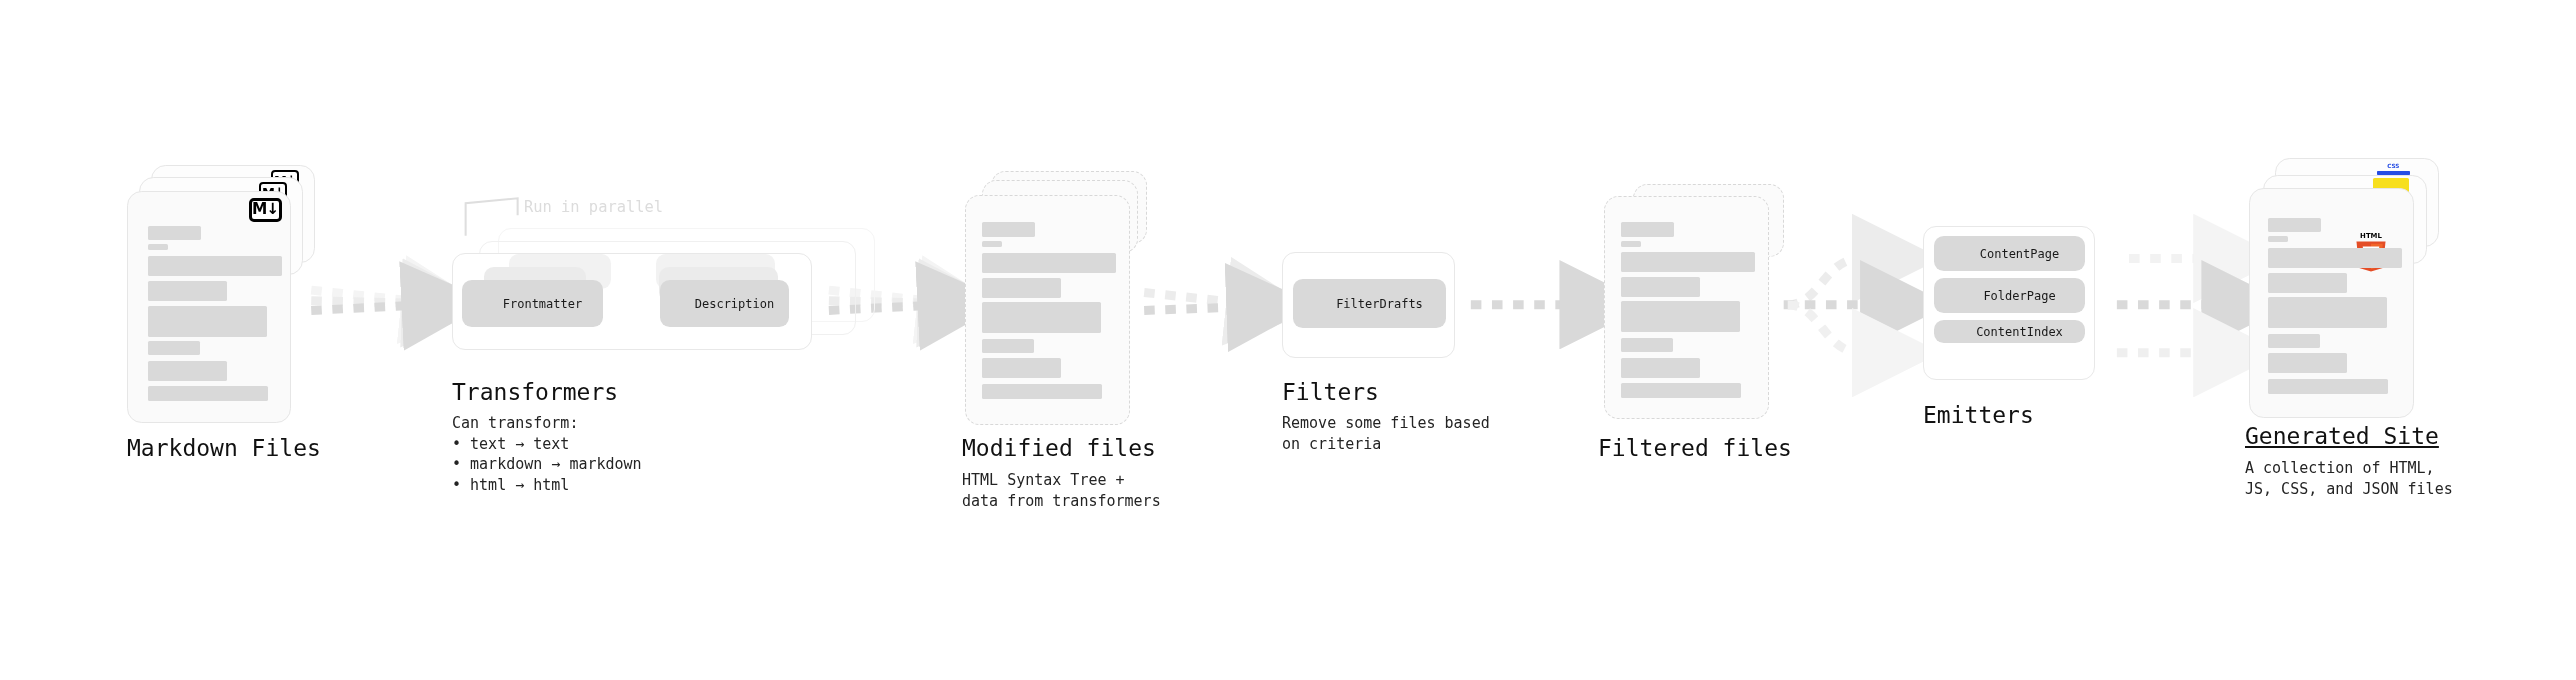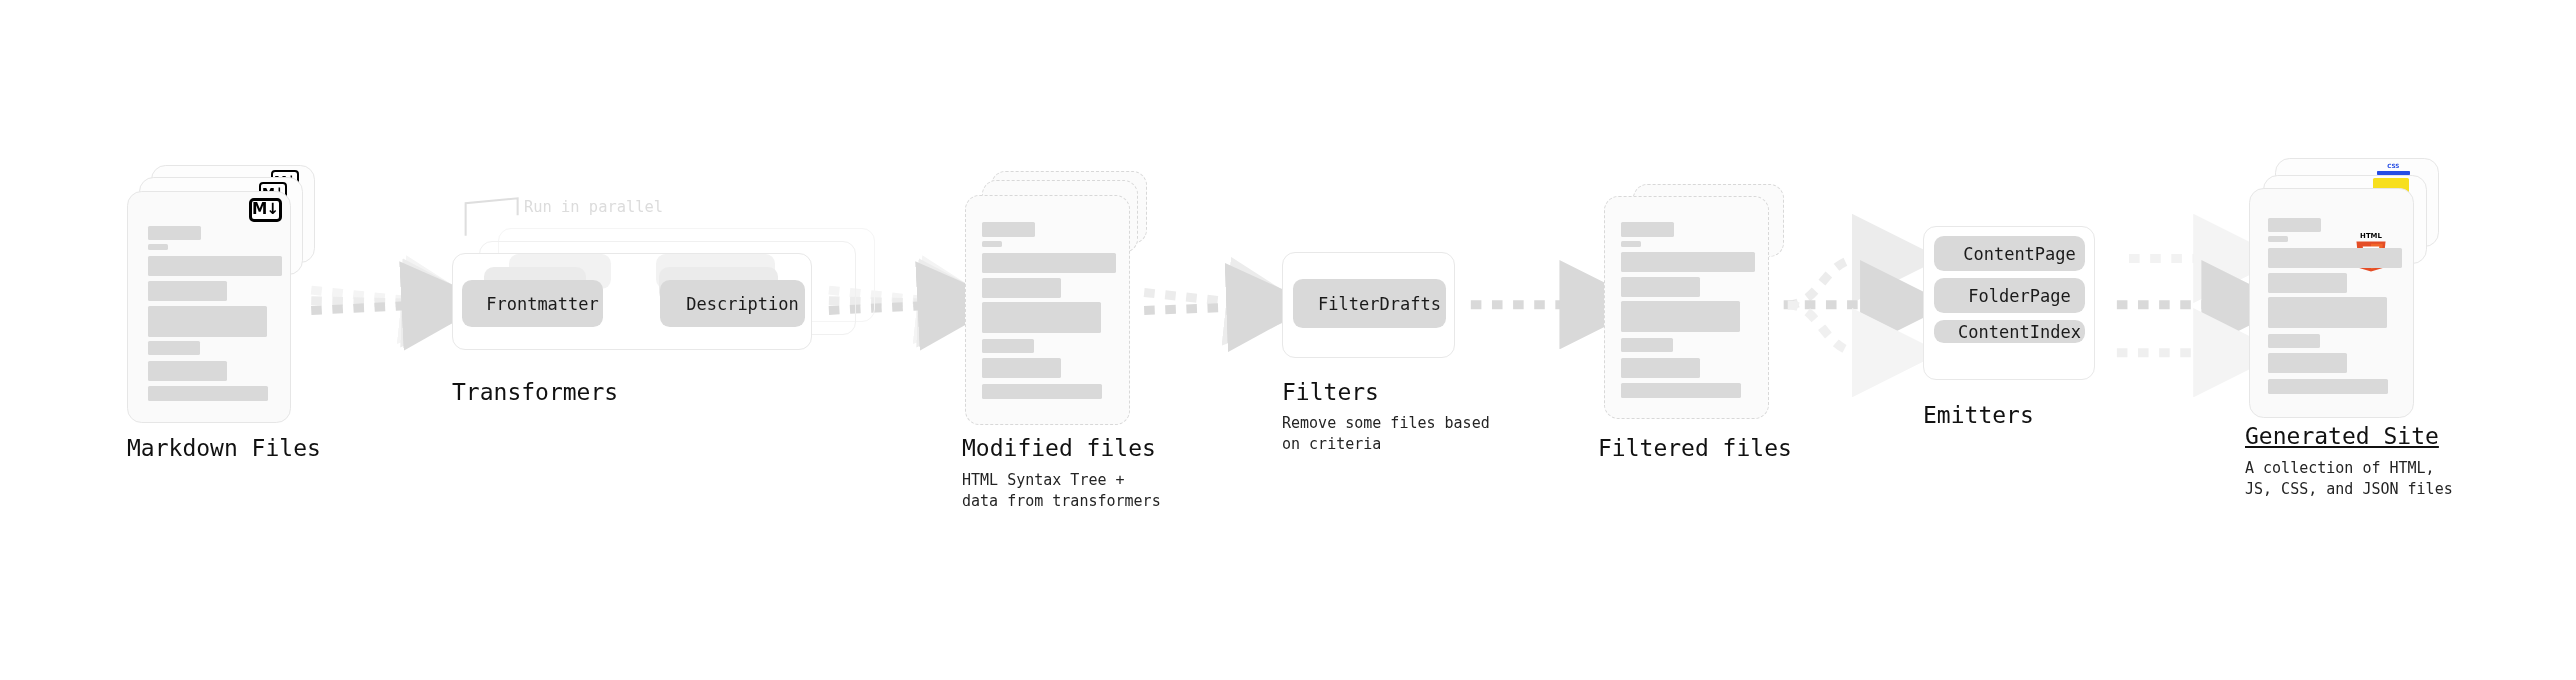--- a/index.html
+++ b/index.html
@@ -79,21 +79,21 @@
     background:#ffffff;
   }
   .group.faded1{ border-color:#f0f0f0; background:transparent;}
   .group.faded2{ border-color:#f5f5f5; background:transparent;}
 
   .pill{
     position:absolute;
     background:#d9d9d9;
     border-radius:9.8px;
     display:flex;align-items:center;justify-content:center;
-    font-size:17px;color:#1a1a1a;
+    font-size:12px;color:#1a1a1a;
     white-space:nowrap;
     padding-left:20px;
   }
   .pill.f1{ background:#ebebeb;}
   .pill.f2{ background:#f2f2f2;}
 
   svg.over{ position:absolute; left:0; top:0; width:2576px; height:681px; pointer-events:none;}
 </style>
 </head>
 <body>
@@ -193,27 +193,31 @@
     <div class="group" style="left:452px;top:253px;width:360px;height:97px;"></div>
 
     <div class="pill f2" style="left:509px;top:254px;width:102px;height:35px;"></div>
     <div class="pill f2" style="left:656px;top:254px;width:119px;height:35px;"></div>
     <div class="pill f1" style="left:484px;top:267px;width:102px;height:35px;"></div>
     <div class="pill f1" style="left:659px;top:267px;width:119px;height:35px;"></div>
 
     <div class="pill" style="left:462px;top:280px;width:141px;height:47px;">
       <span>Frontmatter</span>
     </div>
-    <div class="pill" style="left:660px;top:280px;width:145px;height:47px;">
+    <div class="pill" style="left:660px;top:280px;width:129px;height:47px;">
       <span>Description</span>
     </div>
   </div>
   <div class="title" style="left:524px;top:198px;font-size:15.4px;color:#dcdcdc;">Run in parallel</div>
 
   <div class="title" style="left:452px;top:379px;">Transformers</div>
+  <div class="sub" style="left:452px;top:413px;width:341px;">Can transform:
+ • text → text
+ • markdown → markdown
+ • html → html</div>
 
   <div class="stack">
     <div class="card dashed" style="left:991px;top:171px;width:156px;height:73px;"></div>
     <div class="card dashed" style="left:982px;top:180px;width:156px;height:73px;"></div>
     <div class="card dashed" style="left:965px;top:195px;width:165px;height:230px;"></div>
 
     <div class="skel" style="left:982px;top:222px;width:53px;height:15.4px;"></div>
     <div class="skel" style="left:982px;top:241px;width:19.5px;height:5.7px;"></div>
     <div class="skel" style="left:982px;top:253px;width:134px;height:20.3px;"></div>
     <div class="skel" style="left:982px;top:278px;width:79px;height:19.5px;"></div>

